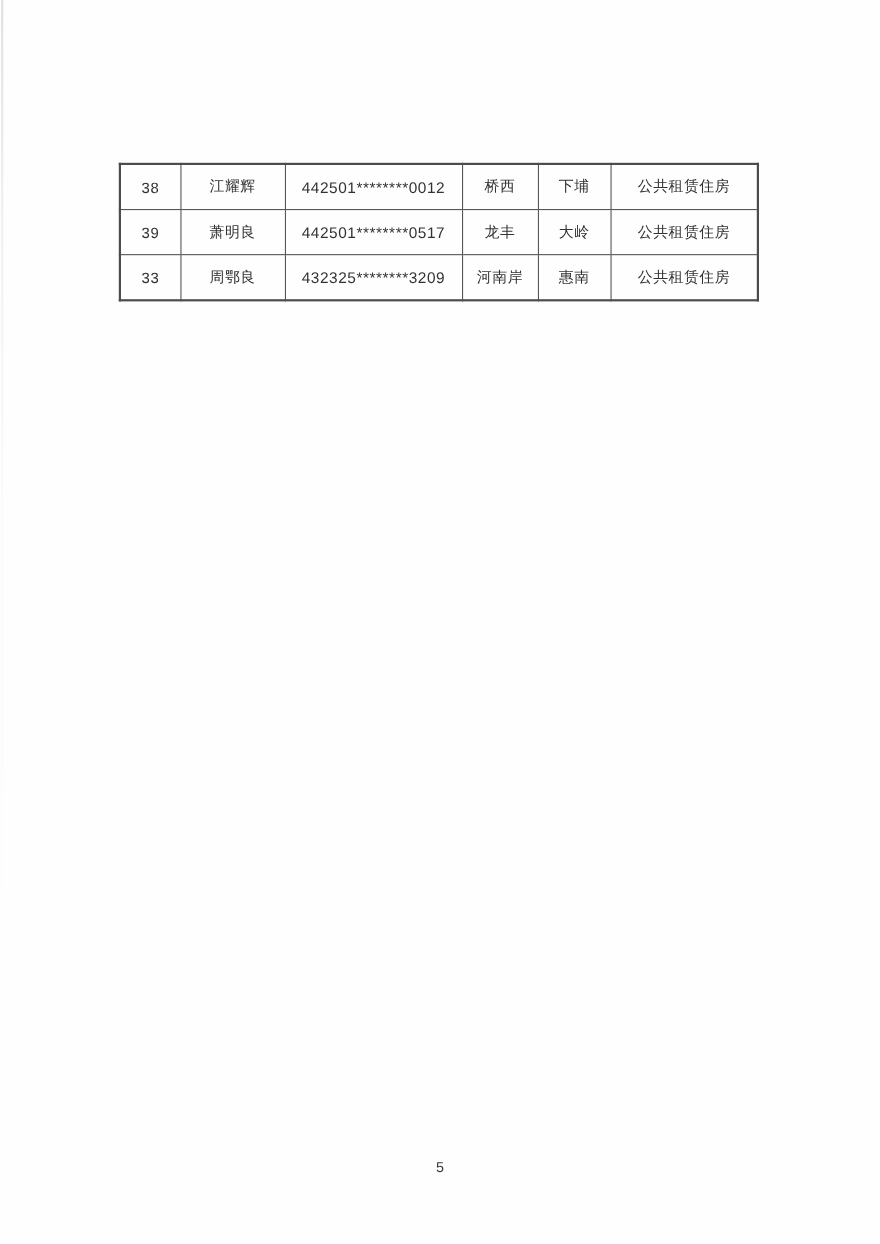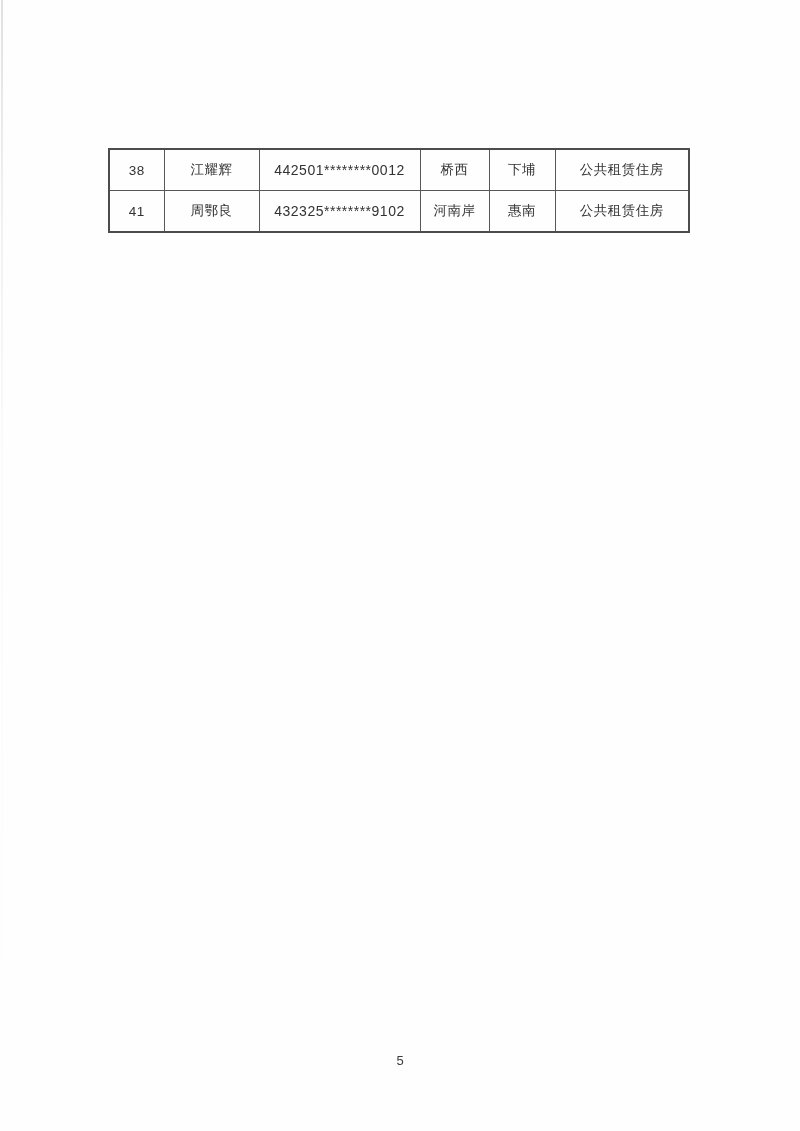--- a/index.html
+++ b/index.html
@@ -96,23 +96,31 @@
     <tbody>
       <tr>
         <td class="cell-serial">38</td>
         <td class="cell-name">江耀辉</td>
         <td class="cell-id">442501********0012</td>
         <td class="cell-district">桥西</td>
         <td class="cell-subdistrict">下埔</td>
         <td class="cell-type">公共租赁住房</td>
       </tr>
       <tr>
-        <td class="cell-serial">41</td>
+        <td class="cell-serial">39</td>
+        <td class="cell-name">萧明良</td>
+        <td class="cell-id">442501********0517</td>
+        <td class="cell-district">龙丰</td>
+        <td class="cell-subdistrict">大岭</td>
+        <td class="cell-type">公共租赁住房</td>
+      </tr>
+      <tr>
+        <td class="cell-serial">33</td>
         <td class="cell-name">周鄂良</td>
-        <td class="cell-id">432325********9102</td>
+        <td class="cell-id">432325********3209</td>
         <td class="cell-district">河南岸</td>
         <td class="cell-subdistrict">惠南</td>
         <td class="cell-type">公共租赁住房</td>
       </tr>
     </tbody>
   </table>
 
   <div class="page-number">5</div>
 </div>
 

